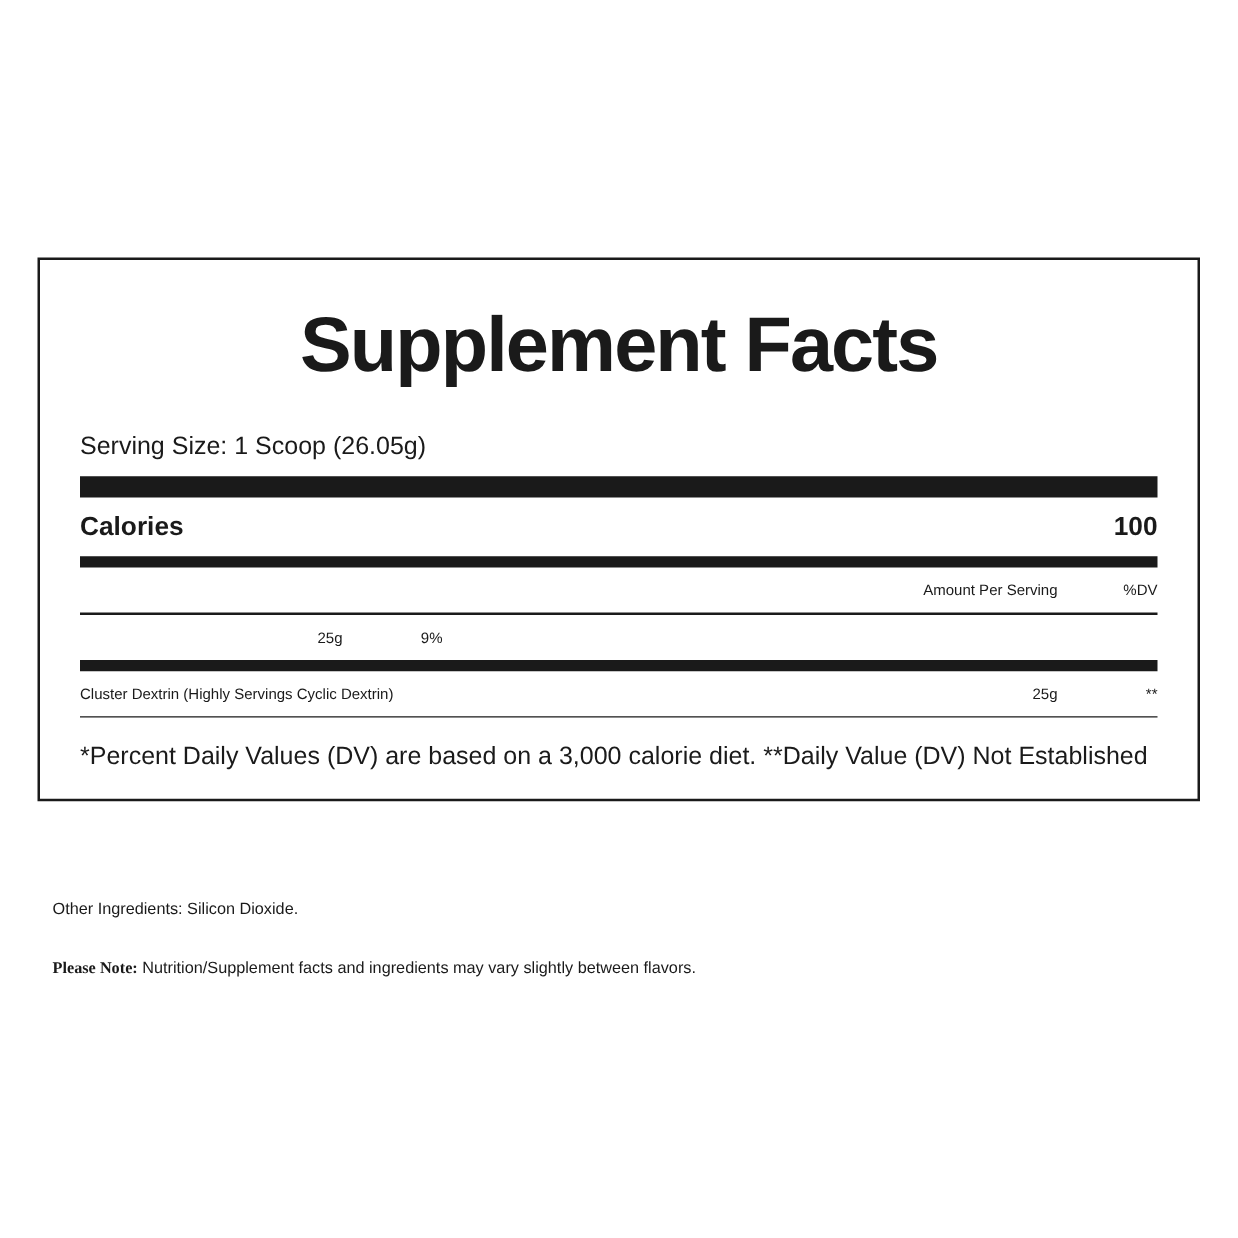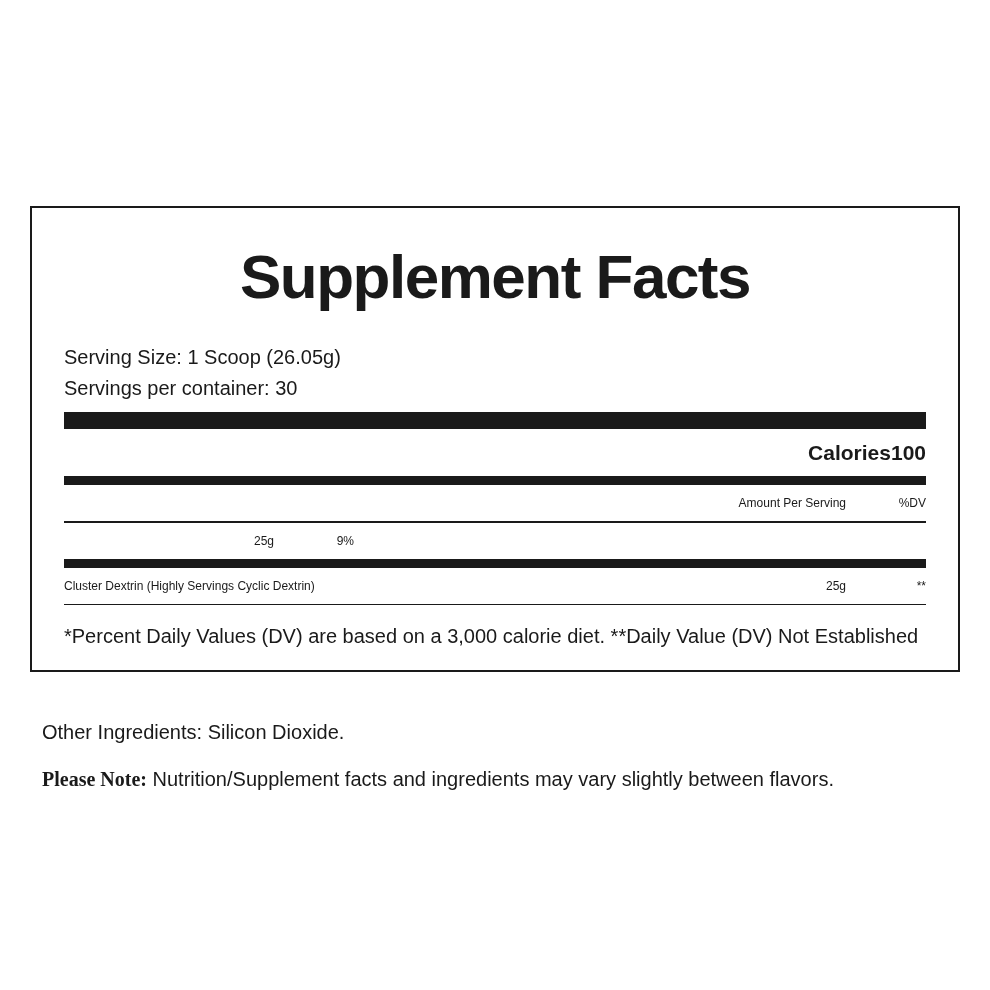--- a/index.html
+++ b/index.html
@@ -78,21 +78,21 @@
   .row .lbl { flex: 1 1 auto; text-align: left; }
   .row .amt { width: 210px; text-align: right; }
   .row .dv  { width: 80px; text-align: right; }
 
   .row.calories {
     font-weight: bold;
     font-size: 21px;
     padding-top: 13px;
     padding-bottom: 13px;
   }
-  .row.calories .lbl { text-align: right; }
+  .row.calories .lbl { text-align: left; }
   .row.calories .val { text-align: right; }
 
   .row.headings {
     padding-top: 12px;
     padding-bottom: 12px;
   }
 
   .row.nutrient {
     padding-top: 12px;
     padding-bottom: 12px;
@@ -102,39 +102,38 @@
     padding: 16px 16px 0 16px;
     font-size: 20px;
     line-height: 1.55;
     color: #1a1a1a;
   }
 
   
   .outside {
     position: absolute;
     left: 42px;
-    font-size: 20px;
+    font-size: 13px;
     line-height: 1.4;
     color: #1a1a1a;
   }
   #other-ingredients { top: 718px; }
   #please-note { top: 765px; }
   #please-note .bold { font-weight: bold; font-family: Liberation Serif, serif; }
 </style>
 </head>
 <body>
 
 <div id="page">
 
   <div class="panel">
 
     <div class="sf-title">Supplement Facts</div>
 
     <div class="serving-line">Serving Size: 1 Scoop (26.05g)</div>
-    <div class="serving-line">Servings per container: 30</div>
 
     <div class="rule-thick"></div>
 
     <div class="row calories">
       <div class="lbl">Calories</div>
       <div class="val">100</div>
     </div>
 
     <div class="rule-med"></div>
 

